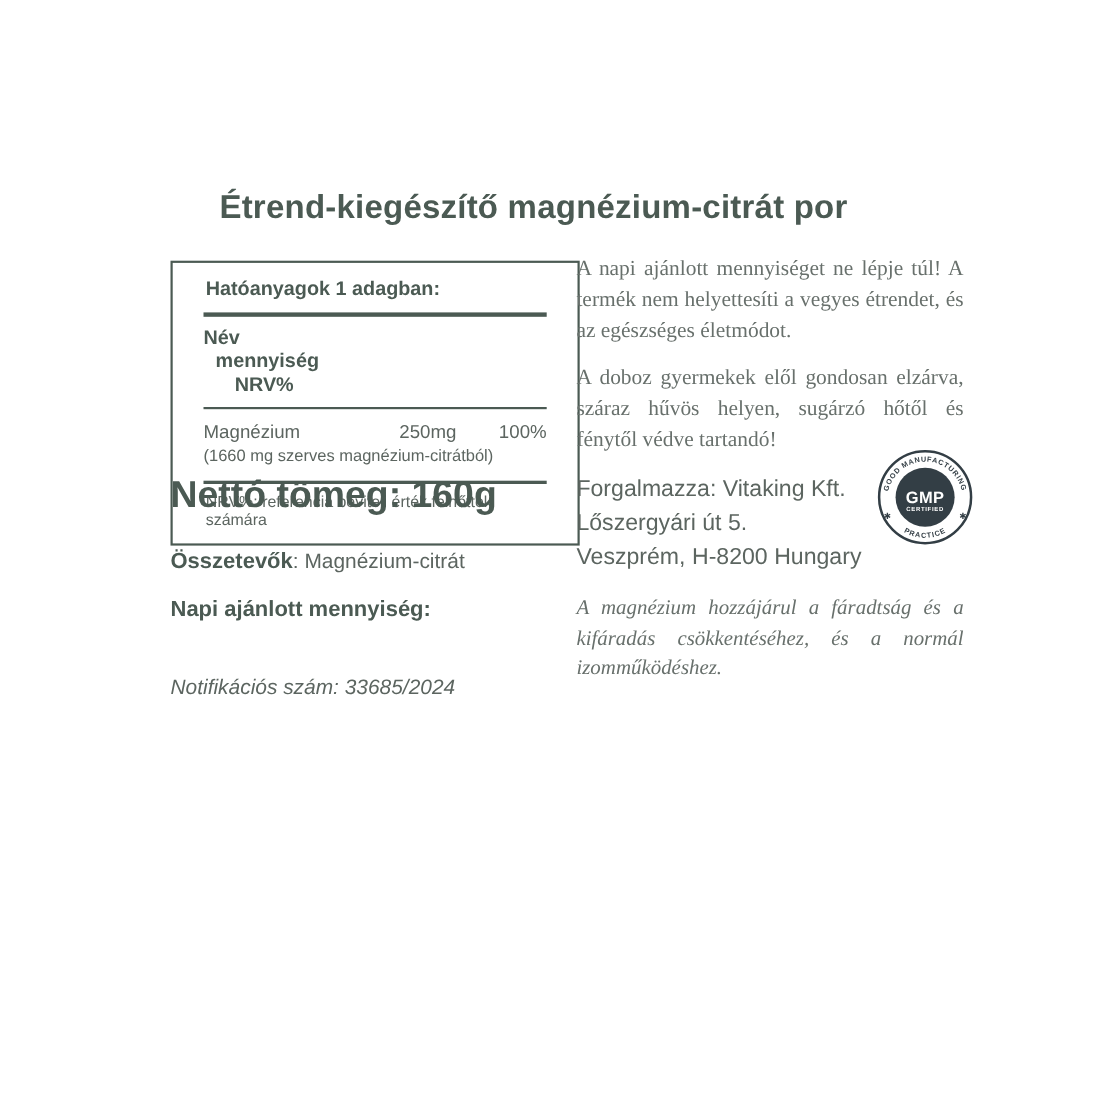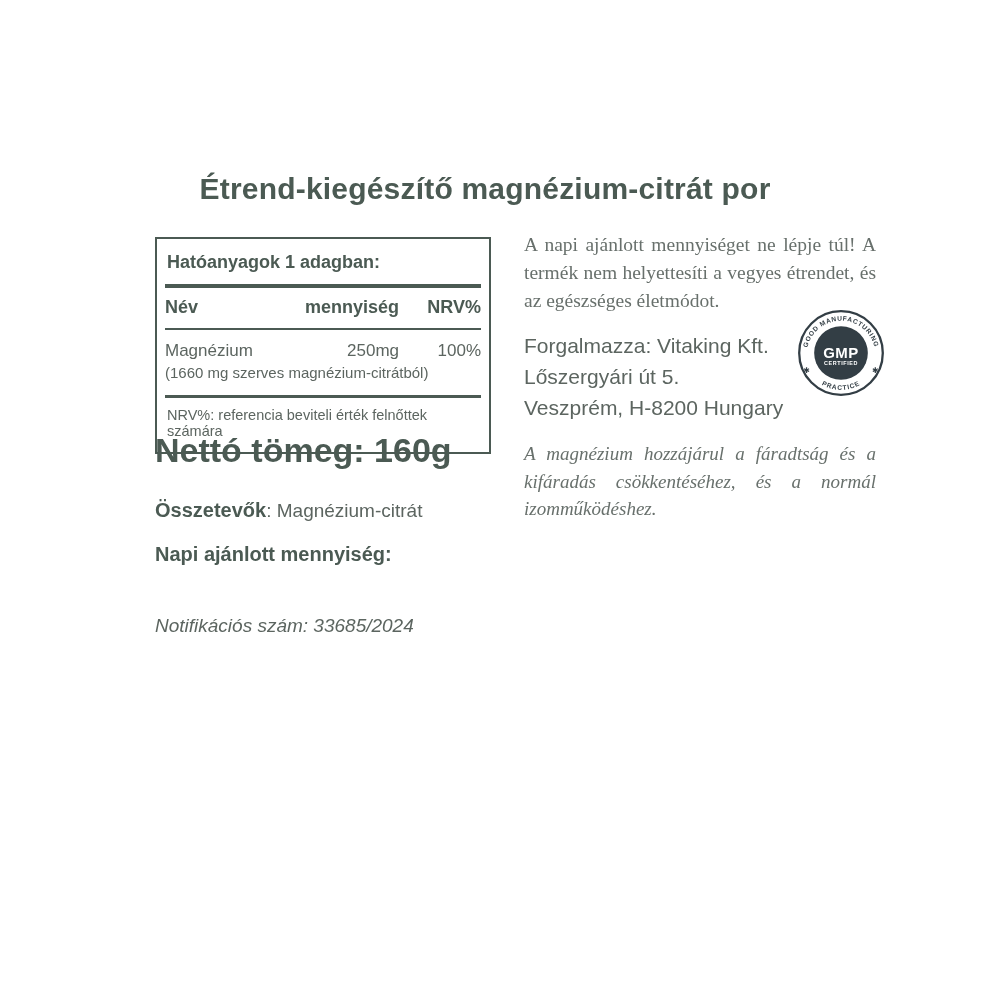--- a/index.html
+++ b/index.html
@@ -13,29 +13,29 @@
     position:relative;width:1000px;height:1000px;background:#ffffff;
     font-family:"Liberation Sans",sans-serif;overflow:hidden;
   }
   .title{
     position:absolute;left:110px;top:172px;width:750px;
     text-align:center;font-size:30px;font-weight:bold;color:var(--dark);
     letter-spacing:0.2px;
   }
   
   .supp-box{
-    position:absolute;left:155px;top:237px;width:336px;box-sizing:border-box;
-    border:2px solid var(--dark);padding:0 8px;background:#fff;
+    position:absolute;left:155px;top:237px;width:372px;box-sizing:border-box;
+    border:2px solid var(--dark);padding:0 28px;background:#fff;
   }
   .supp-title{font-size:18px;font-weight:bold;color:var(--dark);padding:13px 2px 11px;}
   .rule{background:var(--dark);border:none;margin:0;}
   .rule-a{height:4px;}
   .rule-b{height:2px;}
   .rule-c{height:3px;margin-top:3px;}
-  .supp-head{display:flex;font-weight:bold;font-size:18px;color:var(--dark);padding:9px 0 10px;}
+  .supp-head{display:flex;font-weight:bold;font-size:18px;color:var(--dark);padding:9px 0 10px;flex-direction:column;}
   .supp-row{display:flex;font-size:17px;color:var(--mid);padding-top:11px;}
   .col-name{flex:1;text-align:left;}
   .col-qty{width:105px;text-align:right;}
   .col-nrv{width:82px;text-align:right;}
   .supp-note{font-size:15px;color:var(--mid);padding:3px 0 11px;}
   .supp-foot{font-size:14.5px;color:var(--mid);padding:9px 2px 13px;}
   
   .net-weight{position:absolute;left:155px;top:431px;font-size:34px;font-weight:bold;color:var(--dark);text-align:center;}
   .ingredients{position:absolute;left:155px;top:499px;font-size:19px;color:var(--mid);}
   .ingredients b{font-size:20px;color:var(--dark);}
@@ -88,20 +88,21 @@
   </div>
 
   <div class="daily">
     <div class="lbl">Napi ajánlott mennyiség:</div>
   </div>
 
   <div class="notification">Notifikációs szám: 33685/2024</div>
 
   <div class="right-col">
     <p>A napi ajánlott mennyiséget ne lépje túl! A termék nem helyettesíti a vegyes étrendet, és az egészséges életmódot.</p>
+    <p>A doboz gyermekek elől gondosan elzárva, száraz hűvös helyen, sugárzó hőtől és fénytől védve tartandó!</p>
 
     <div class="distributor">
       <div>Forgalmazza: Vitaking Kft.</div>
       <div>Lőszergyári út 5.</div>
       <div>Veszprém, H-8200 Hungary</div>
 
       <svg class="gmp-badge" viewBox="0 0 100 100">
         <defs>
           <path id="gmpTop" d="M 12 61 A 39 39 0 1 1 88 61" fill="none"></path>
           <path id="gmpBot" d="M 7 55 A 43.5 43.5 0 0 0 93 55" fill="none"></path>

